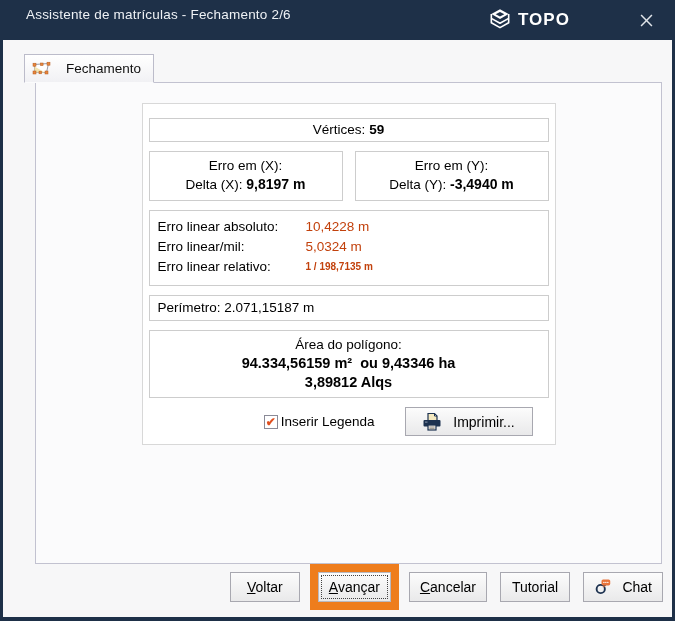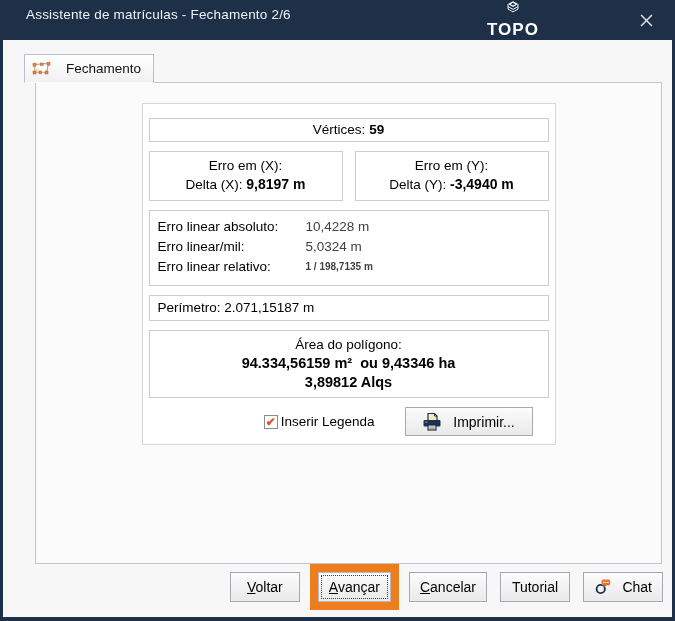--- a/index.html
+++ b/index.html
@@ -9,21 +9,21 @@
   .window{
     position:relative; width:675px; height:621px;
     background:#1e3048; overflow:hidden;
   }
   
   .titlebar{
     position:relative; height:28px; background:#1e3048;
     display:flex; align-items:center; color:#eef1f5;
   }
   .titlebar .title{ margin-left:26px; font-size:13.5px; letter-spacing:.2px; }
-  .logo{ position:absolute; left:487px; top:0; height:40px; display:flex; align-items:center; gap:5px;flex-direction:column; }
+  .logo{ position:absolute; left:487px; top:0; height:40px; display:flex; align-items:center; gap:5px; }
   .logo-text{ color:#fff; font-size:17px; font-weight:bold; letter-spacing:1px; }
   .close-btn{ position:absolute; right:16px; top:0; height:40px; width:26px;
     display:flex; align-items:center; justify-content:center; cursor:pointer; }
 
   
   .client{
     position:absolute; left:3px; right:3px; top:40px; bottom:4px;
     background:#f7f7f8;
   }
 
@@ -51,21 +51,21 @@
   }
   .box-vertices{ text-align:center; padding:3px 0 4px 0; }
   .row2{ display:flex; gap:12px; margin-bottom:9px;text-align:center; }
   .row2 .box{ flex:1; margin-bottom:0; padding:4px 8px 6px 8px; line-height:19px; }
   .bold{ font-weight:bold; }
   .delta-val{ font-weight:bold; font-size:14px; }
 
   .box-linear{ padding:6px 8px 8px 8px; }
   .lin-row{ display:flex; line-height:20px; }
   .lin-row .lbl{ width:148px; flex:0 0 148px; }
-  .lin-row .val{ color:#404040; }
+  .lin-row .val{ color:#c2410c; }
   .lin-row.relative .val{ font-weight:bold; font-size:10px; }
 
   .box-perimetro{ padding:4px 8px 5px 8px; }
 
   .box-area{ text-align:center; padding:4px 2px 5px 2px; line-height:19px; }
   .box-area .area-line{ white-space:pre; }
   .box-area .big{ font-weight:bold; font-size:14.5px; }
 
   .footer-row{
     display:flex; align-items:center; justify-content:flex-end;

